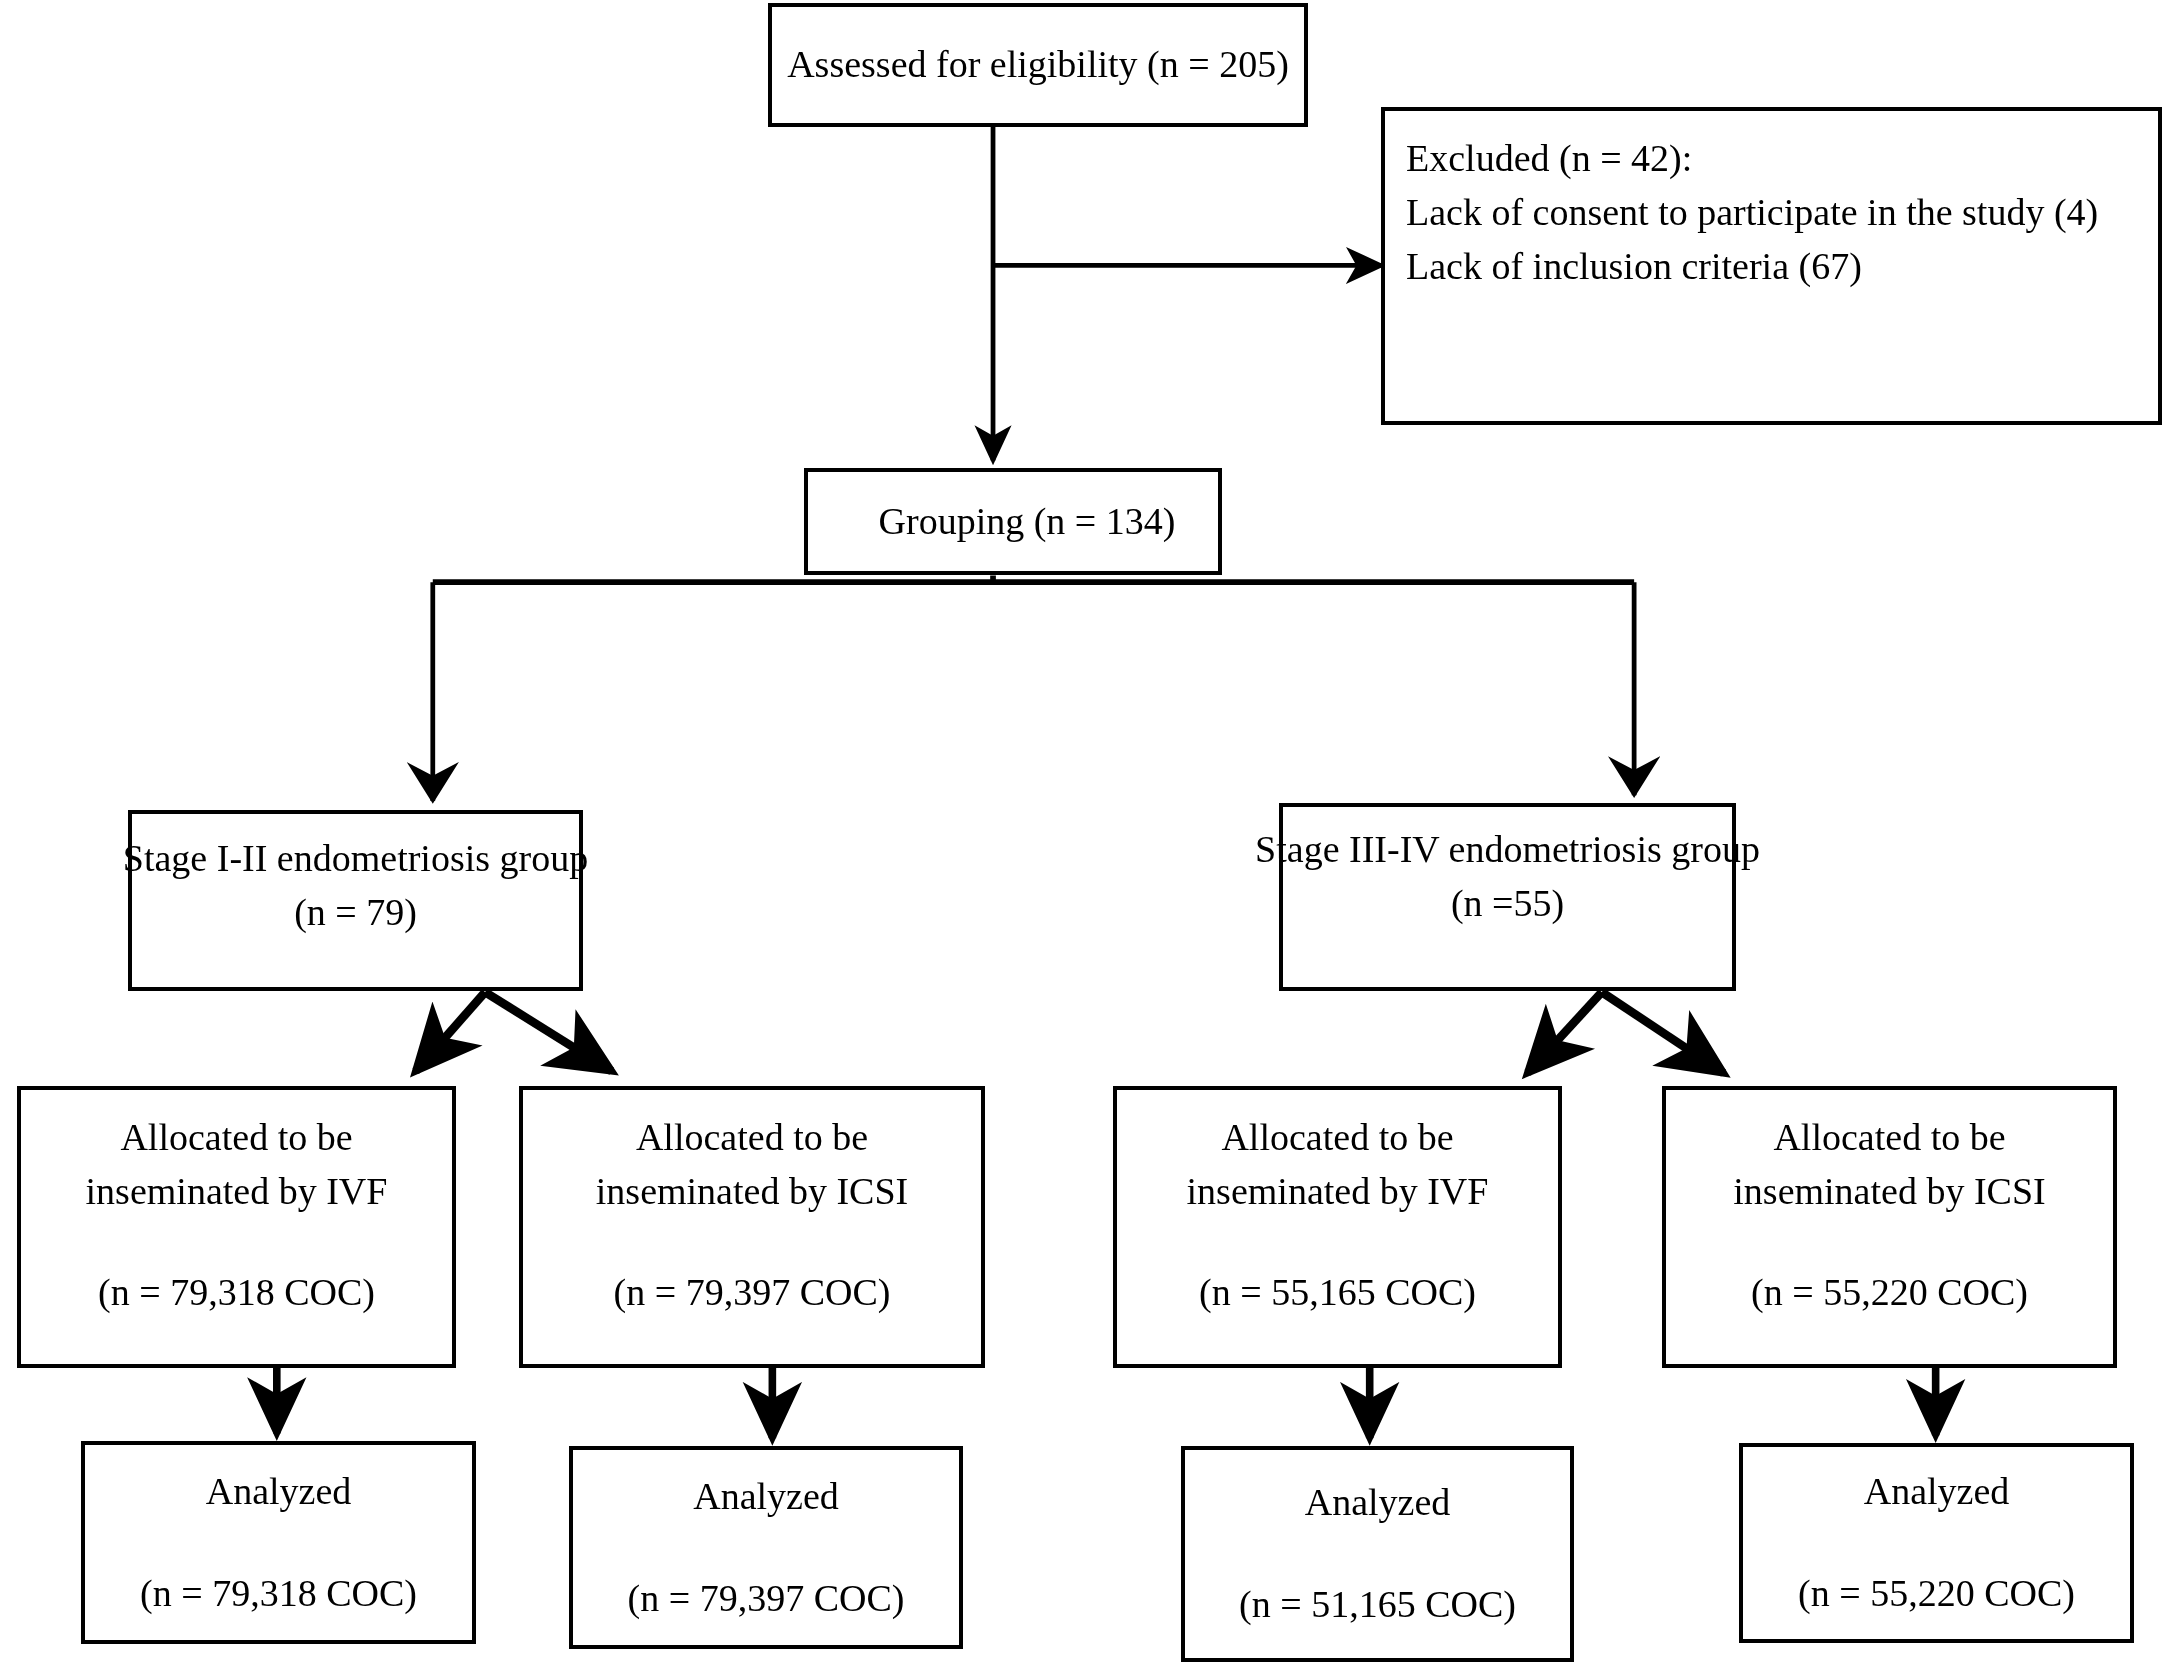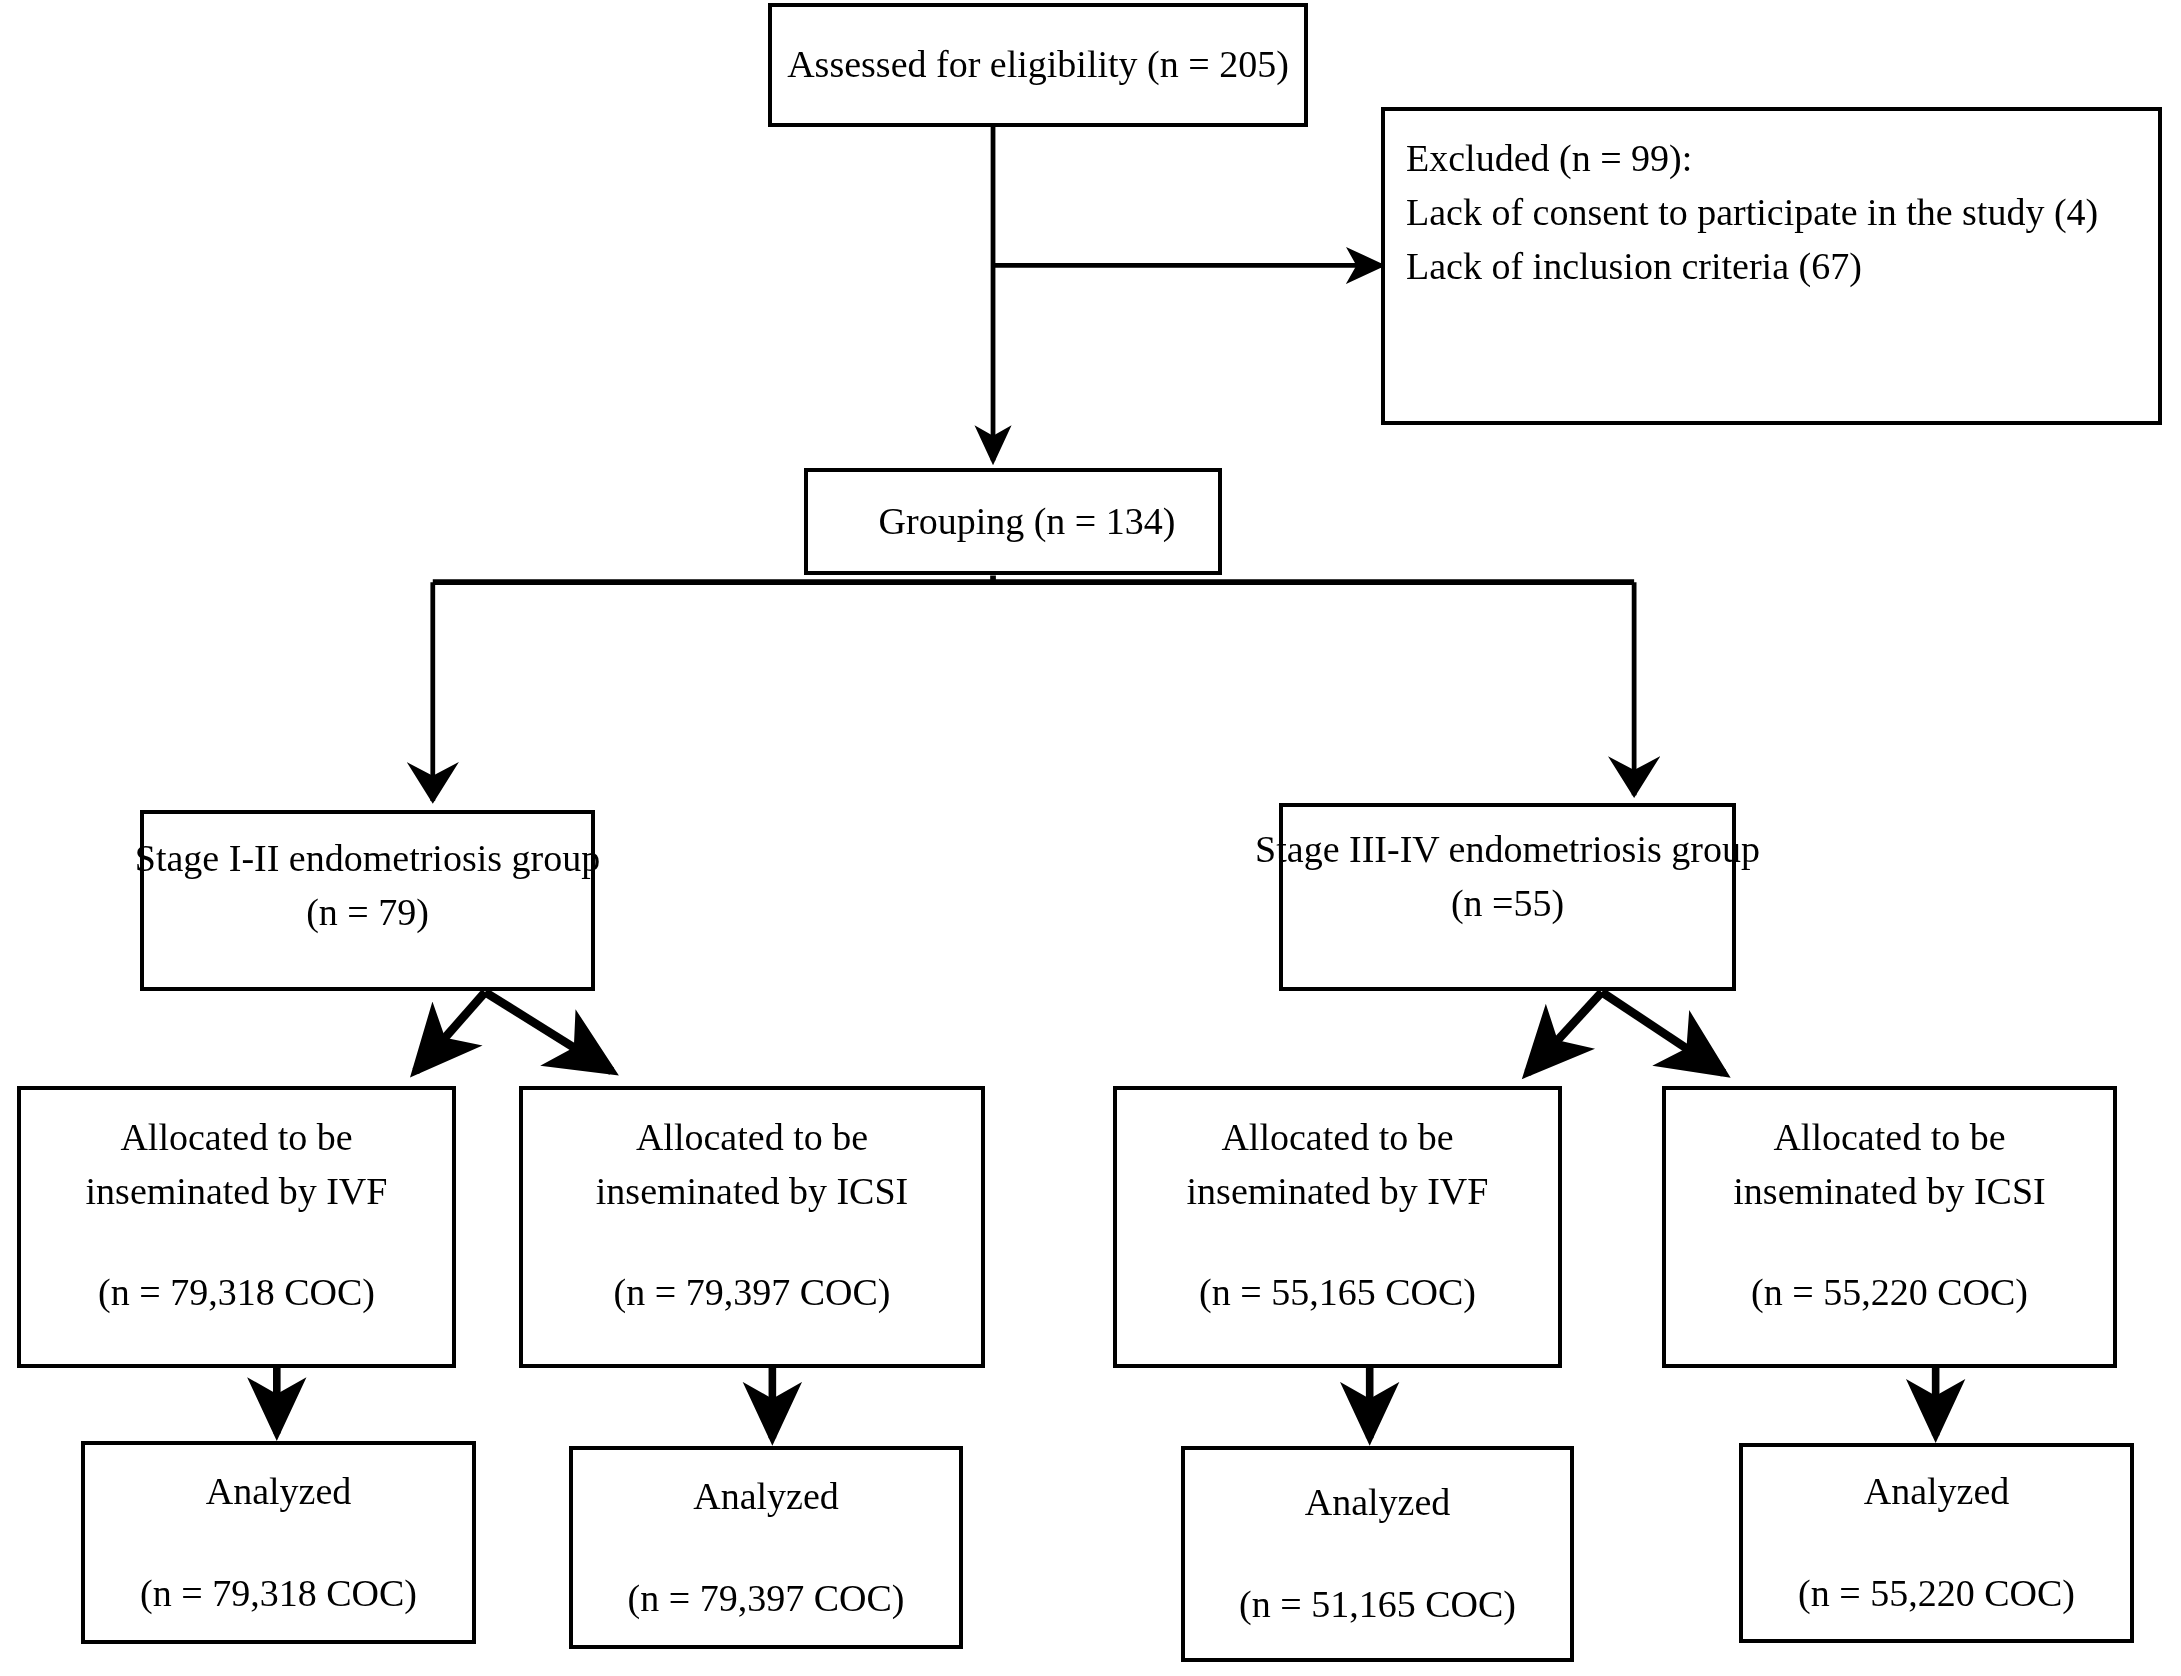--- a/index.html
+++ b/index.html
@@ -89,30 +89,30 @@
     <line x1="812" y1="1438" x2="812" y2="1512" stroke="#000000" stroke-width="8" marker-end="url(#arrowFilled)"></line>
     <line x1="1440" y1="1438" x2="1440" y2="1512" stroke="#000000" stroke-width="8" marker-end="url(#arrowFilled)"></line>
     <line x1="2035" y1="1438" x2="2035" y2="1509" stroke="#000000" stroke-width="8" marker-end="url(#arrowFilled)"></line>
   </svg>
 
   <div class="node" style="left:768px; top:2.9px; width:540px; height:124px;">
     <span class="line">Assessed for eligibility (n = 205)</span>
   </div>
 
   <div class="node left-align" style="left:1381px; top:107px; width:781px; height:318px; padding:21px 21px 0 21px;">
-    <span class="line">Excluded (n = 99):</span>
+    <span class="line">Excluded (n = 42):</span>
     <span class="line wrapline"> Lack of consent to participate in the study (4)</span>
     <span class="line">Lack of inclusion criteria (67)</span>
   </div>
 
   <div class="node" style="left:804px; top:468px; width:418px; height:107px;padding-left:28px;">
     <span class="line">Grouping (n = 134)</span>
   </div>
 
-  <div class="node" style="left:140px; top:810px; width:455px; height:181px; padding-bottom:28.5px;">
+  <div class="node" style="left:128px; top:810px; width:455px; height:181px; padding-bottom:28.5px;">
     <span class="line">Stage I-II endometriosis group</span>
     <span class="line">(n = 79)</span>
   </div>
 
   <div class="node" style="left:1279px; top:803px; width:457px; height:188px; padding-bottom:40px;">
     <span class="line">Stage III-IV endometriosis group</span>
     <span class="line">(n =55)</span>
   </div>
 
   <div class="node" style="left:17px; top:1086px; width:439px; height:282px; padding-bottom:23px;">

